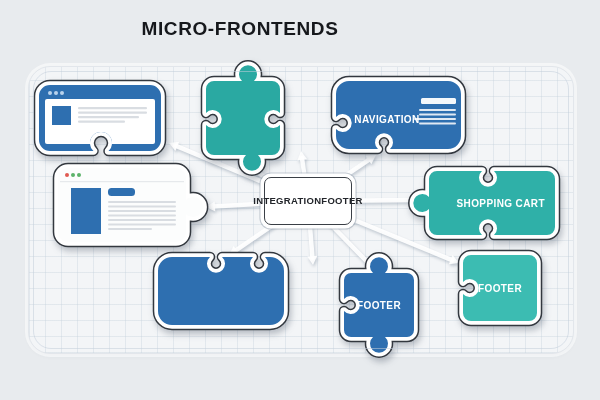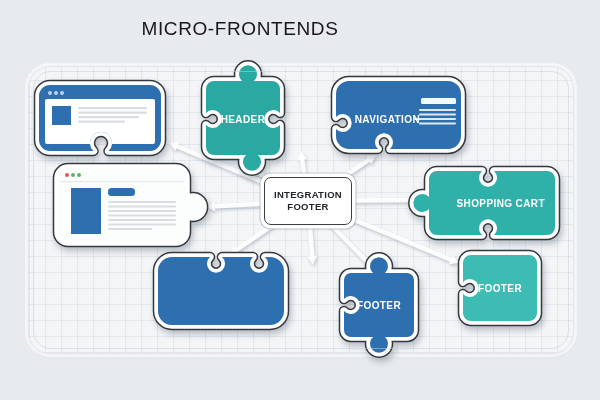--- a/index.html
+++ b/index.html
@@ -3,21 +3,21 @@
 <meta charset="utf-8">
 <style>
   html,body{margin:0;padding:0;}
   body{
     width:600px;height:400px;position:relative;overflow:hidden;
     background:#e8ebee;
     font-family:"Liberation Sans", sans-serif;
   }
   .title{
     position:absolute;left:0;top:18px;width:480px;
-    text-align:center;font-size:19px;font-weight:normal;
+    text-align:center;font-size:19px;font-weight:bold;
     letter-spacing:.6px;color:#16181c;
   }
   .canvas{
     position:absolute;left:28px;top:66px;width:544px;height:286px;
     background:
       repeating-linear-gradient(0deg, rgba(185,200,213,.30) 0 1px, transparent 1px 16px),
       repeating-linear-gradient(90deg, rgba(185,200,213,.30) 0 1px, transparent 1px 16px),
       #f3f5f7;
     border:1px solid #e2e6eb;
     border-radius:22px;
@@ -27,21 +27,21 @@
     content:"";position:absolute;inset:4px;border-radius:18px;
     border:1px solid rgba(195,206,218,.55);pointer-events:none;
   }
   svg.diagram{position:absolute;left:0;top:0;width:544px;height:286px;overflow:visible;}
   g.piece{filter:drop-shadow(2.5px 4px 3px rgba(45,60,80,.30));}
   #g-rays{filter:drop-shadow(1px 2px 1.5px rgba(125,140,158,.45));}
   .center-box{
     position:absolute;left:235px;top:110px;width:88px;height:48px;
     background:#ffffff;border:1.6px solid #3a3f46;border-radius:7px;
     box-shadow:0 0 0 3.5px #ffffff, 0 0 0 4.6px rgba(150,162,175,.5), 2px 3px 5px rgba(0,0,0,.14);
-    display:flex;flex-direction:column;align-items:center;justify-content:center;
+    display:flex;flex-direction:row;align-items:center;justify-content:center;
     font-size:9.5px;font-weight:bold;color:#22252a;letter-spacing:.3px;line-height:1.3;
     box-sizing:border-box;text-align:center;
   }
   .plabel{
     position:absolute;width:110px;transform:translate(-50%,-50%);
     text-align:center;font-size:10px;font-weight:bold;color:#ffffff;
     letter-spacing:.4px;white-space:nowrap;pointer-events:none;
   }
 </style>
 </head>
@@ -155,18 +155,17 @@
         <path d="M143,190 L181,190 A9,9 0 1,0 193,190 L224,190 A9,9 0 1,0 236,190 L241,190 A14,14 0 0,1 255,204 L255,244 A14,14 0 0,1 241,258 L143,258 A14,14 0 0,1 129,244 L129,204 A14,14 0 0,1 143,190 Z" fill="none" stroke="#ffffff" stroke-width="7.5" stroke-linejoin="round"></path>
         <path d="M143,190 L181,190 A9,9 0 1,0 193,190 L224,190 A9,9 0 1,0 236,190 L241,190 A14,14 0 0,1 255,204 L255,244 A14,14 0 0,1 241,258 L143,258 A14,14 0 0,1 129,244 L129,204 A14,14 0 0,1 143,190 Z" fill="#2e6fb0"></path>
       </g>
   </svg>
 
   <div class="center-box">
     <span>INTEGRATION</span>
     <span>FOOTER</span>
   </div>
 
-  <div class="plabel" style="left:214px;top:52px;">HEADER</div>
-  <div class="plabel" style="left:336px;top:52px;text-align:right;">NAVIGATION</div>
+  <div class="plabel" style="left:358px;top:52px;">NAVIGATION</div>
   <div class="plabel" style="left:461px;top:136px;text-align:right;">SHOPPING CART</div>
   <div class="plabel" style="left:471px;top:221px;">FOOTER</div>
   <div class="plabel" style="left:350px;top:238px;">FOOTER</div>
 </div>
 
 </body></html>

